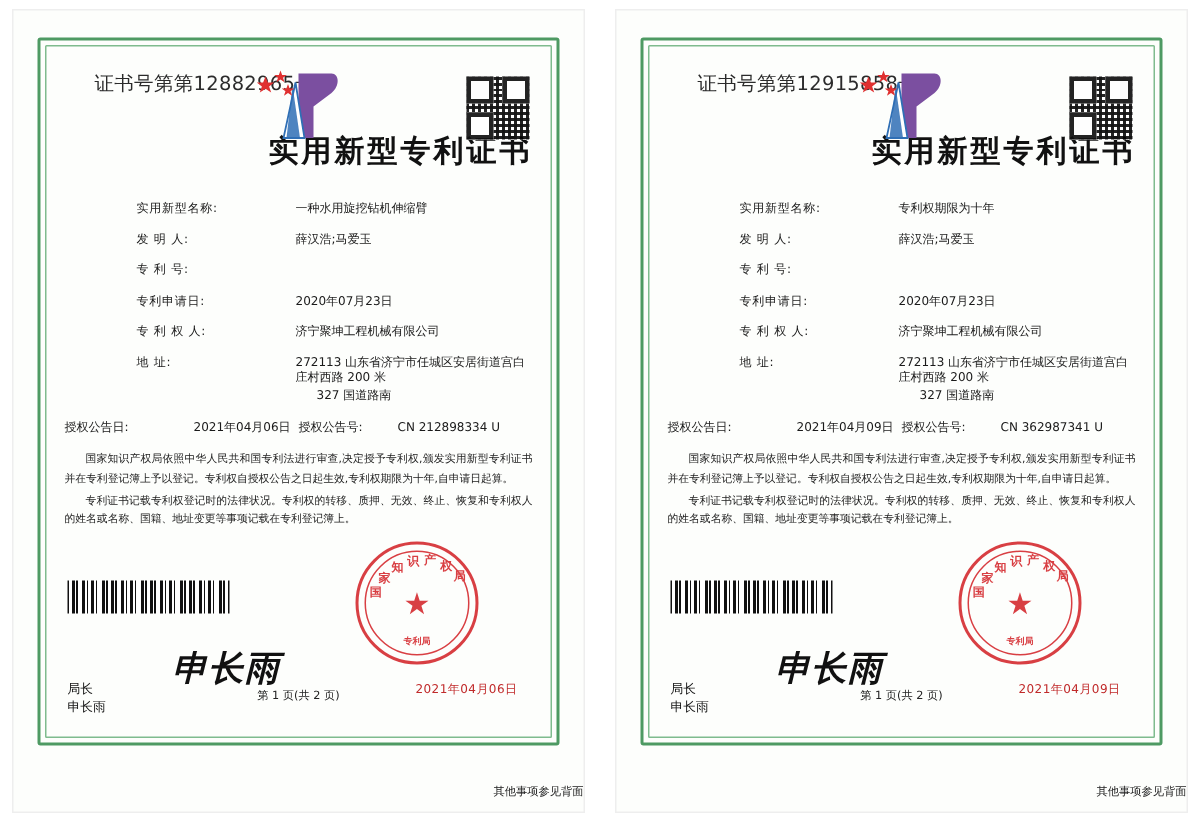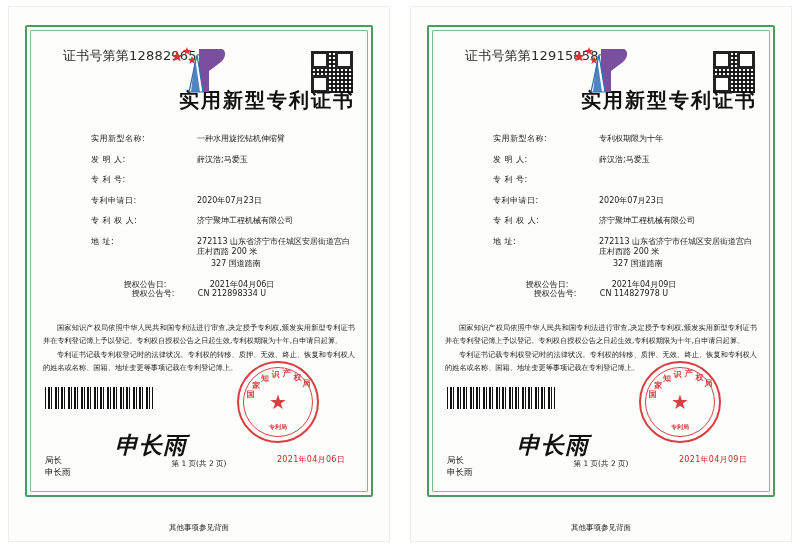--- a/index.html
+++ b/index.html
@@ -135,24 +135,23 @@
     flex: 1 1 auto;
     margin-left: 20px;
   }
   .f-value .line2 {
     display: block;
     margin-top: 3px;
     padding-left: 14px;
   }
   .two-col {
     display: flex;
-    align-items: center;
-    margin-bottom: 23px;
+    align-items: flex-end;
+    margin-bottom: 11px;
     font-size: 8px;
-    flex-direction: column;
   }
   .two-col .col {
     display: flex;
     flex: 1 1 50%;
   }
   .two-col .c-label {
     width: 86px;
     flex: 0 0 86px;
     white-space: nowrap;
   }
@@ -263,21 +262,21 @@
     left: 0; right: 0;
     bottom: 26px;
     text-align: center;
     font-size: 7.5px;
     color: #222;
   }
   .footnote {
     position: absolute;
     left: 0; right: 0;
     bottom: 8px;
-    text-align: center;
+    text-align: right;
     font-size: 7.5px;
     color: #222;
   }
 </style>
 </head>
 <body>
 
 <div class="page">
 
   <div class="cert">
@@ -423,21 +422,21 @@
               <span class="line2">327 国道路南</span>
             </div>
           </div>
           <div class="two-col">
             <div class="col left">
               <div class="c-label">授权公告日:</div>
               <div class="c-value">2021年04月09日</div>
             </div>
             <div class="col right">
               <div class="c-label">授权公告号:</div>
-              <div class="c-value">CN 114827978 U</div>
+              <div class="c-value">CN 362987341 U</div>
             </div>
           </div>
         </div>
 
         <div class="body-text">
           <p>国家知识产权局依照中华人民共和国专利法进行审查,决定授予专利权,颁发实用新型专利证书并在专利登记簿上予以登记。专利权自授权公告之日起生效,专利权期限为十年,自申请日起算。</p>
           <p>专利证书记载专利权登记时的法律状况。专利权的转移、质押、无效、终止、恢复和专利权人的姓名或名称、国籍、地址变更等事项记载在专利登记簿上。</p>
         </div>
 
       </div>

